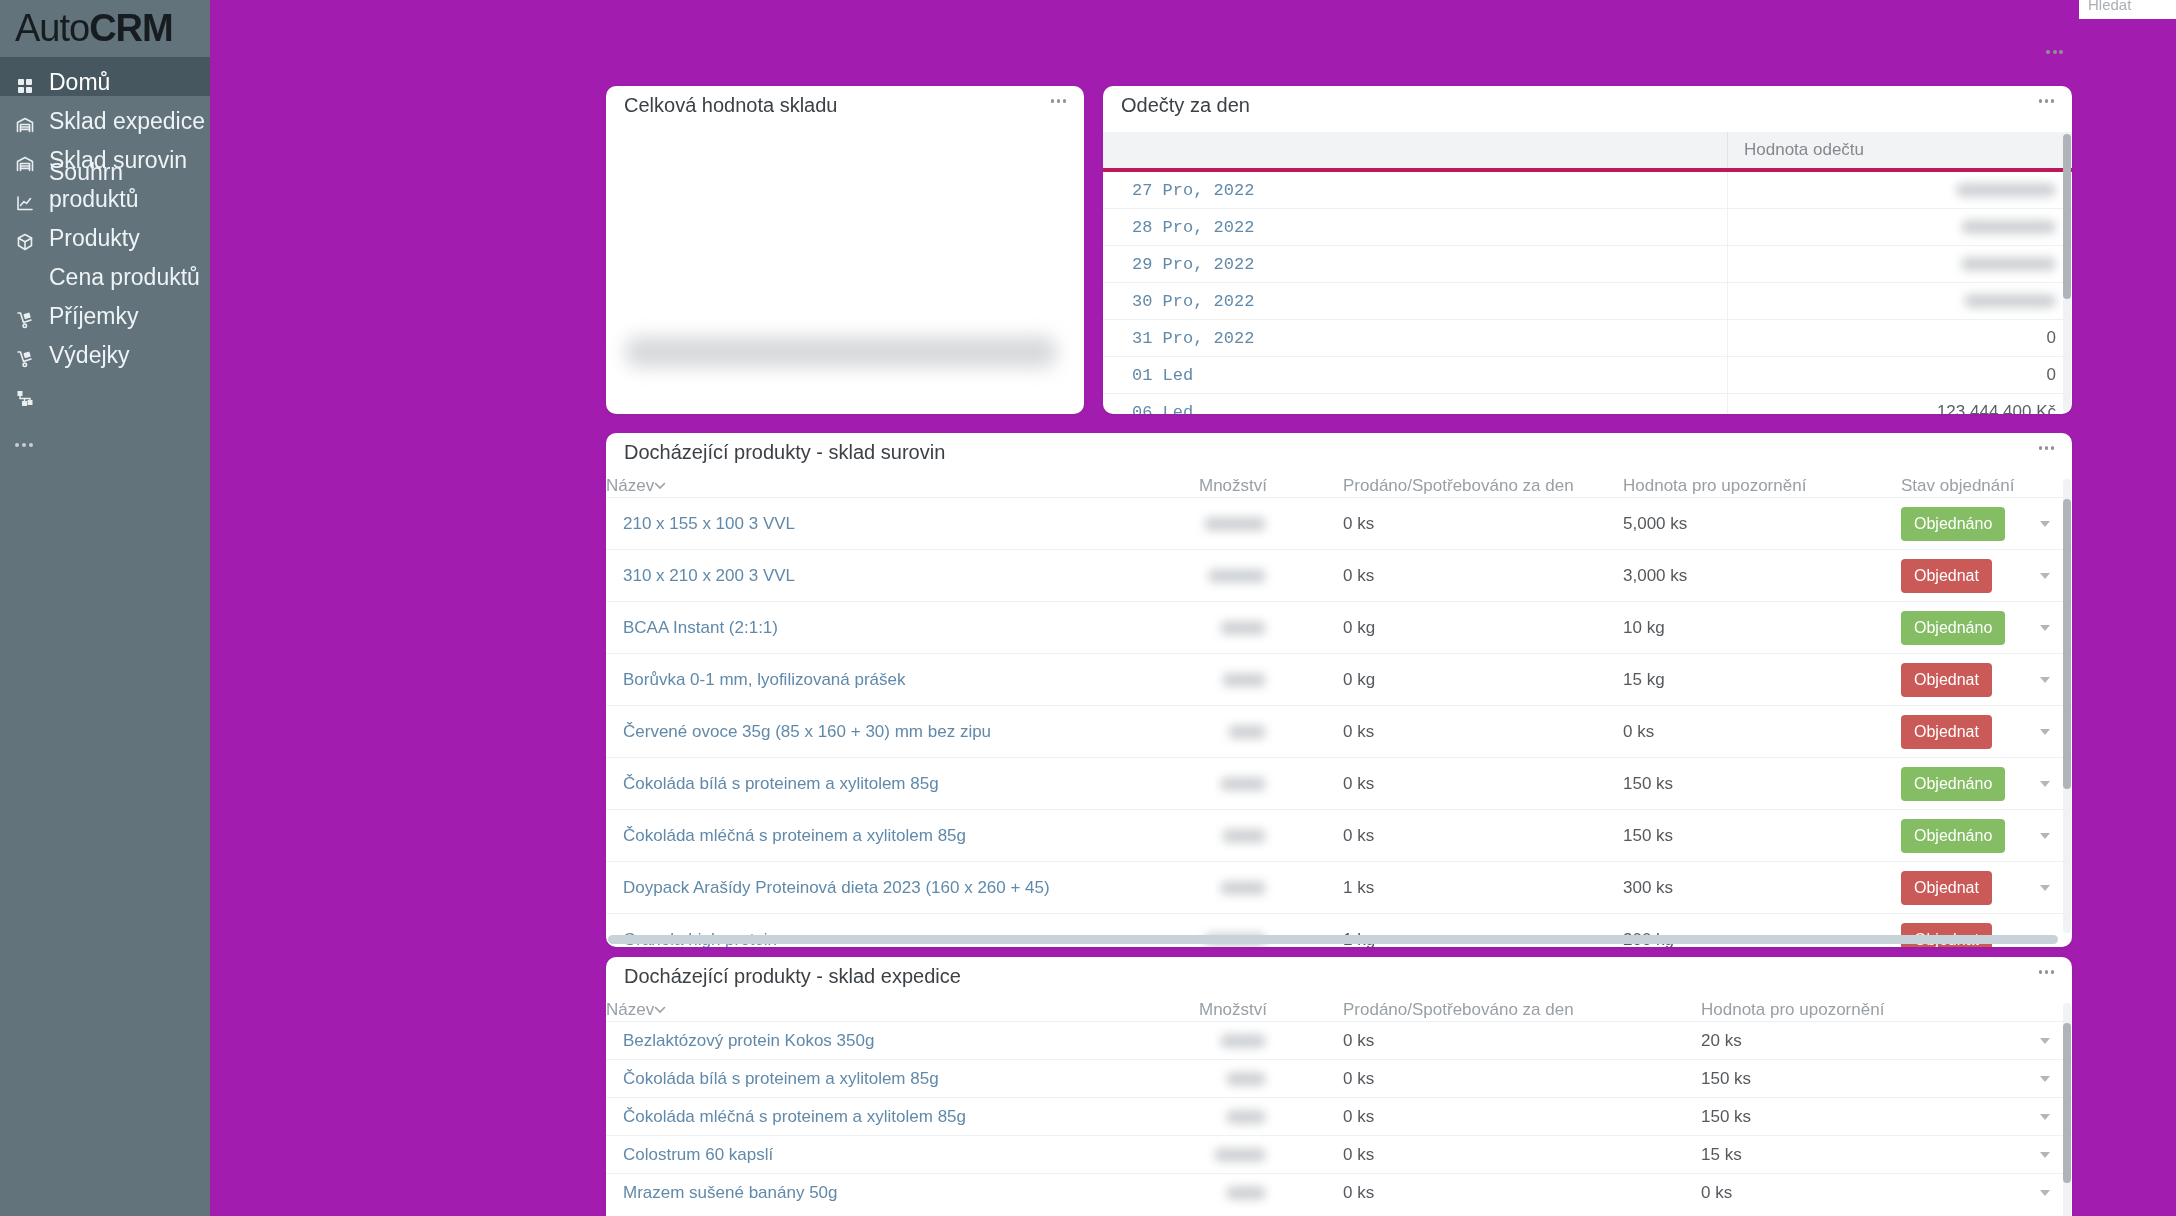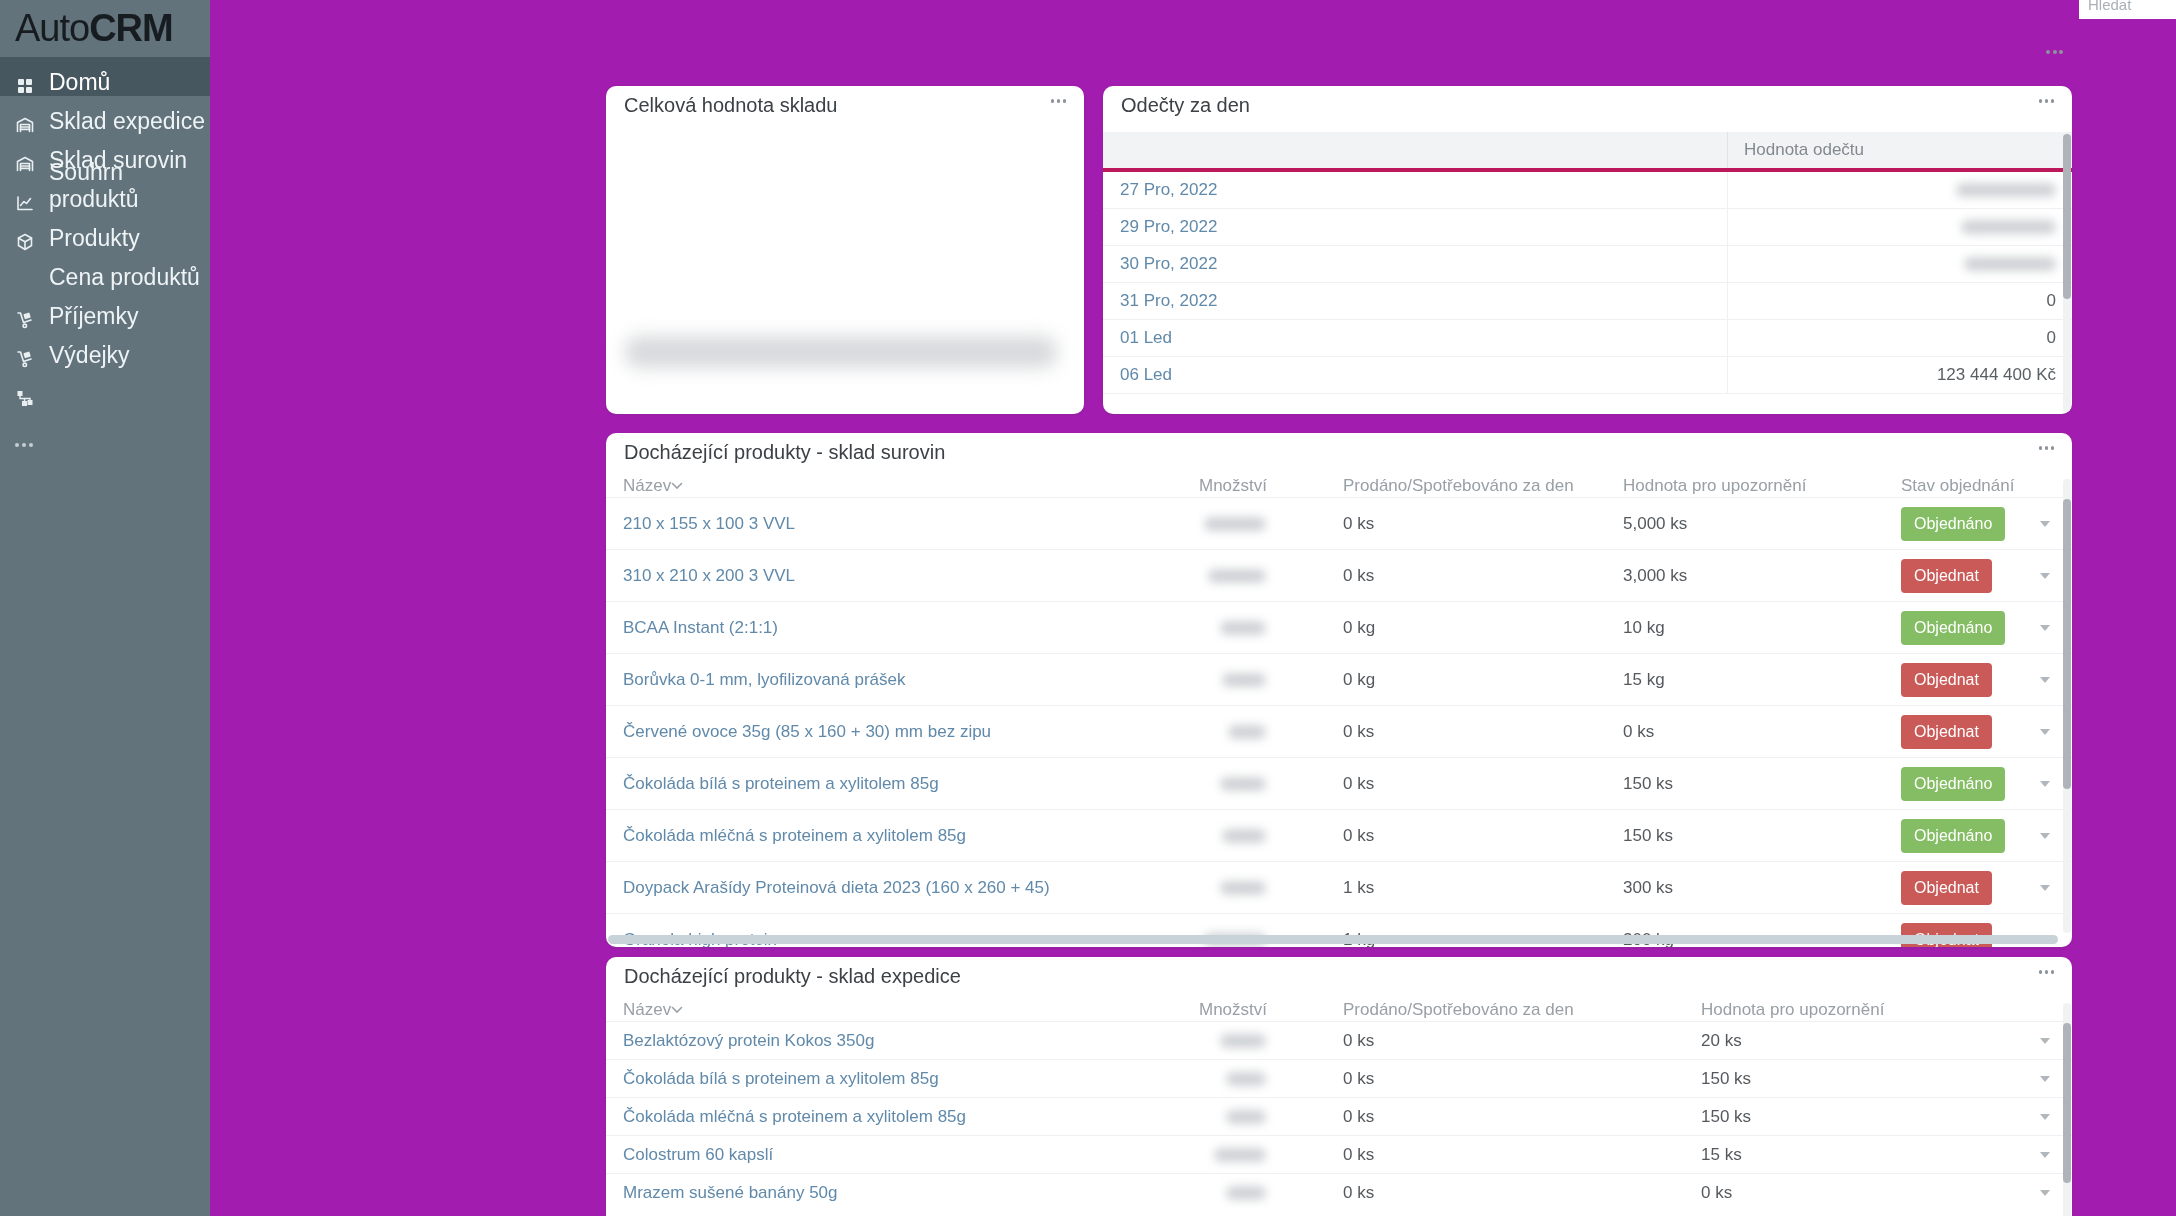--- a/index.html
+++ b/index.html
@@ -40,26 +40,26 @@
 
   .chart-blob { position:absolute; left:19px; top:250px; width:432px; height:32px; background:#d0d3d5; border-radius:14px; filter:blur(9px); opacity:.85; }
 
   .redact { background:#cfd2d5; border-radius:7px; filter:blur(5px); height:14px; }
 
   
   .t2-hrow { display:flex; height:40px; background:#f2f3f4; margin-top:14px; border-bottom:4px solid #be185d; }
   .t2-h1 { width:624px; }
   .t2-h2 { flex:1; border-left:1px solid #e0e2e4; display:flex; align-items:center; padding-left:16px; color:#82898f; font-size:17px; }
   .t2-row { display:flex; height:37px; border-bottom:1px solid #eef0f2; align-items:stretch; }
-  .t2-d { width:624px; padding-left:17px; font-size:17px; color:#6089aa; display:flex; align-items:center; text-decoration:none; cursor:pointer; }
+  .t2-d { width:624px; padding-left:29px; font-size:17px; color:#6089aa; display:flex; align-items:center; text-decoration:none; cursor:pointer;font-family:Liberation Mono, monospace; }
   .t2-v { flex:1; border-left:1px solid #eef0f2; display:flex; align-items:center; justify-content:flex-end; padding-right:16px; font-size:17px; color:#5a5f64; }
 
   
   .t-hrow { display:flex; height:22px; margin-top:10px; color:#989fa5; font-size:17px; align-items:center; }
-  .h-name { width:593px; padding-left:17px; display:flex; align-items:center; gap:0; cursor:pointer; }
+  .h-name { width:593px; display:flex; align-items:center; gap:0; cursor:pointer; }
   .h-qty  { width:144px; cursor:pointer; }
   .h-sold { width:280px; cursor:pointer; }
   .h-alert{ width:278px; cursor:pointer; }
   .h-status{ flex:1; cursor:pointer; }
   .h-sold4 { width:358px; cursor:pointer; }
   .h-alert4{ flex:1; cursor:pointer; }
 
   .t3-row { display:flex; height:52px; border-top:1px solid #eef0f2; align-items:center; position:relative; }
   .t4-row { display:flex; height:38px; border-top:1px solid #eef0f2; align-items:center; position:relative; }
   .c-name { width:593px; padding-left:17px; font-size:17px; color:#6089aa; text-decoration:none; cursor:pointer; white-space:nowrap; overflow:hidden; }
@@ -226,20 +226,26 @@
       <div class="t2-h1"></div>
       <div class="t2-h2">Hodnota odečtu</div>
     </div>
     <div class="t2-row">
       <a class="t2-d">27 Pro, 2022</a>
       <div class="t2-v">
           <span class="redact" style="width:100px"></span>
         </div>
     </div>
     <div class="t2-row">
+      <a class="t2-d">28 Pro, 2022</a>
+      <div class="t2-v">
+          <span class="redact" style="width:95px"></span>
+        </div>
+    </div>
+    <div class="t2-row">
       <a class="t2-d">29 Pro, 2022</a>
       <div class="t2-v">
           <span class="redact" style="width:95px"></span>
         </div>
     </div>
     <div class="t2-row">
       <a class="t2-d">30 Pro, 2022</a>
       <div class="t2-v">
           <span class="redact" style="width:92px"></span>
         </div>

